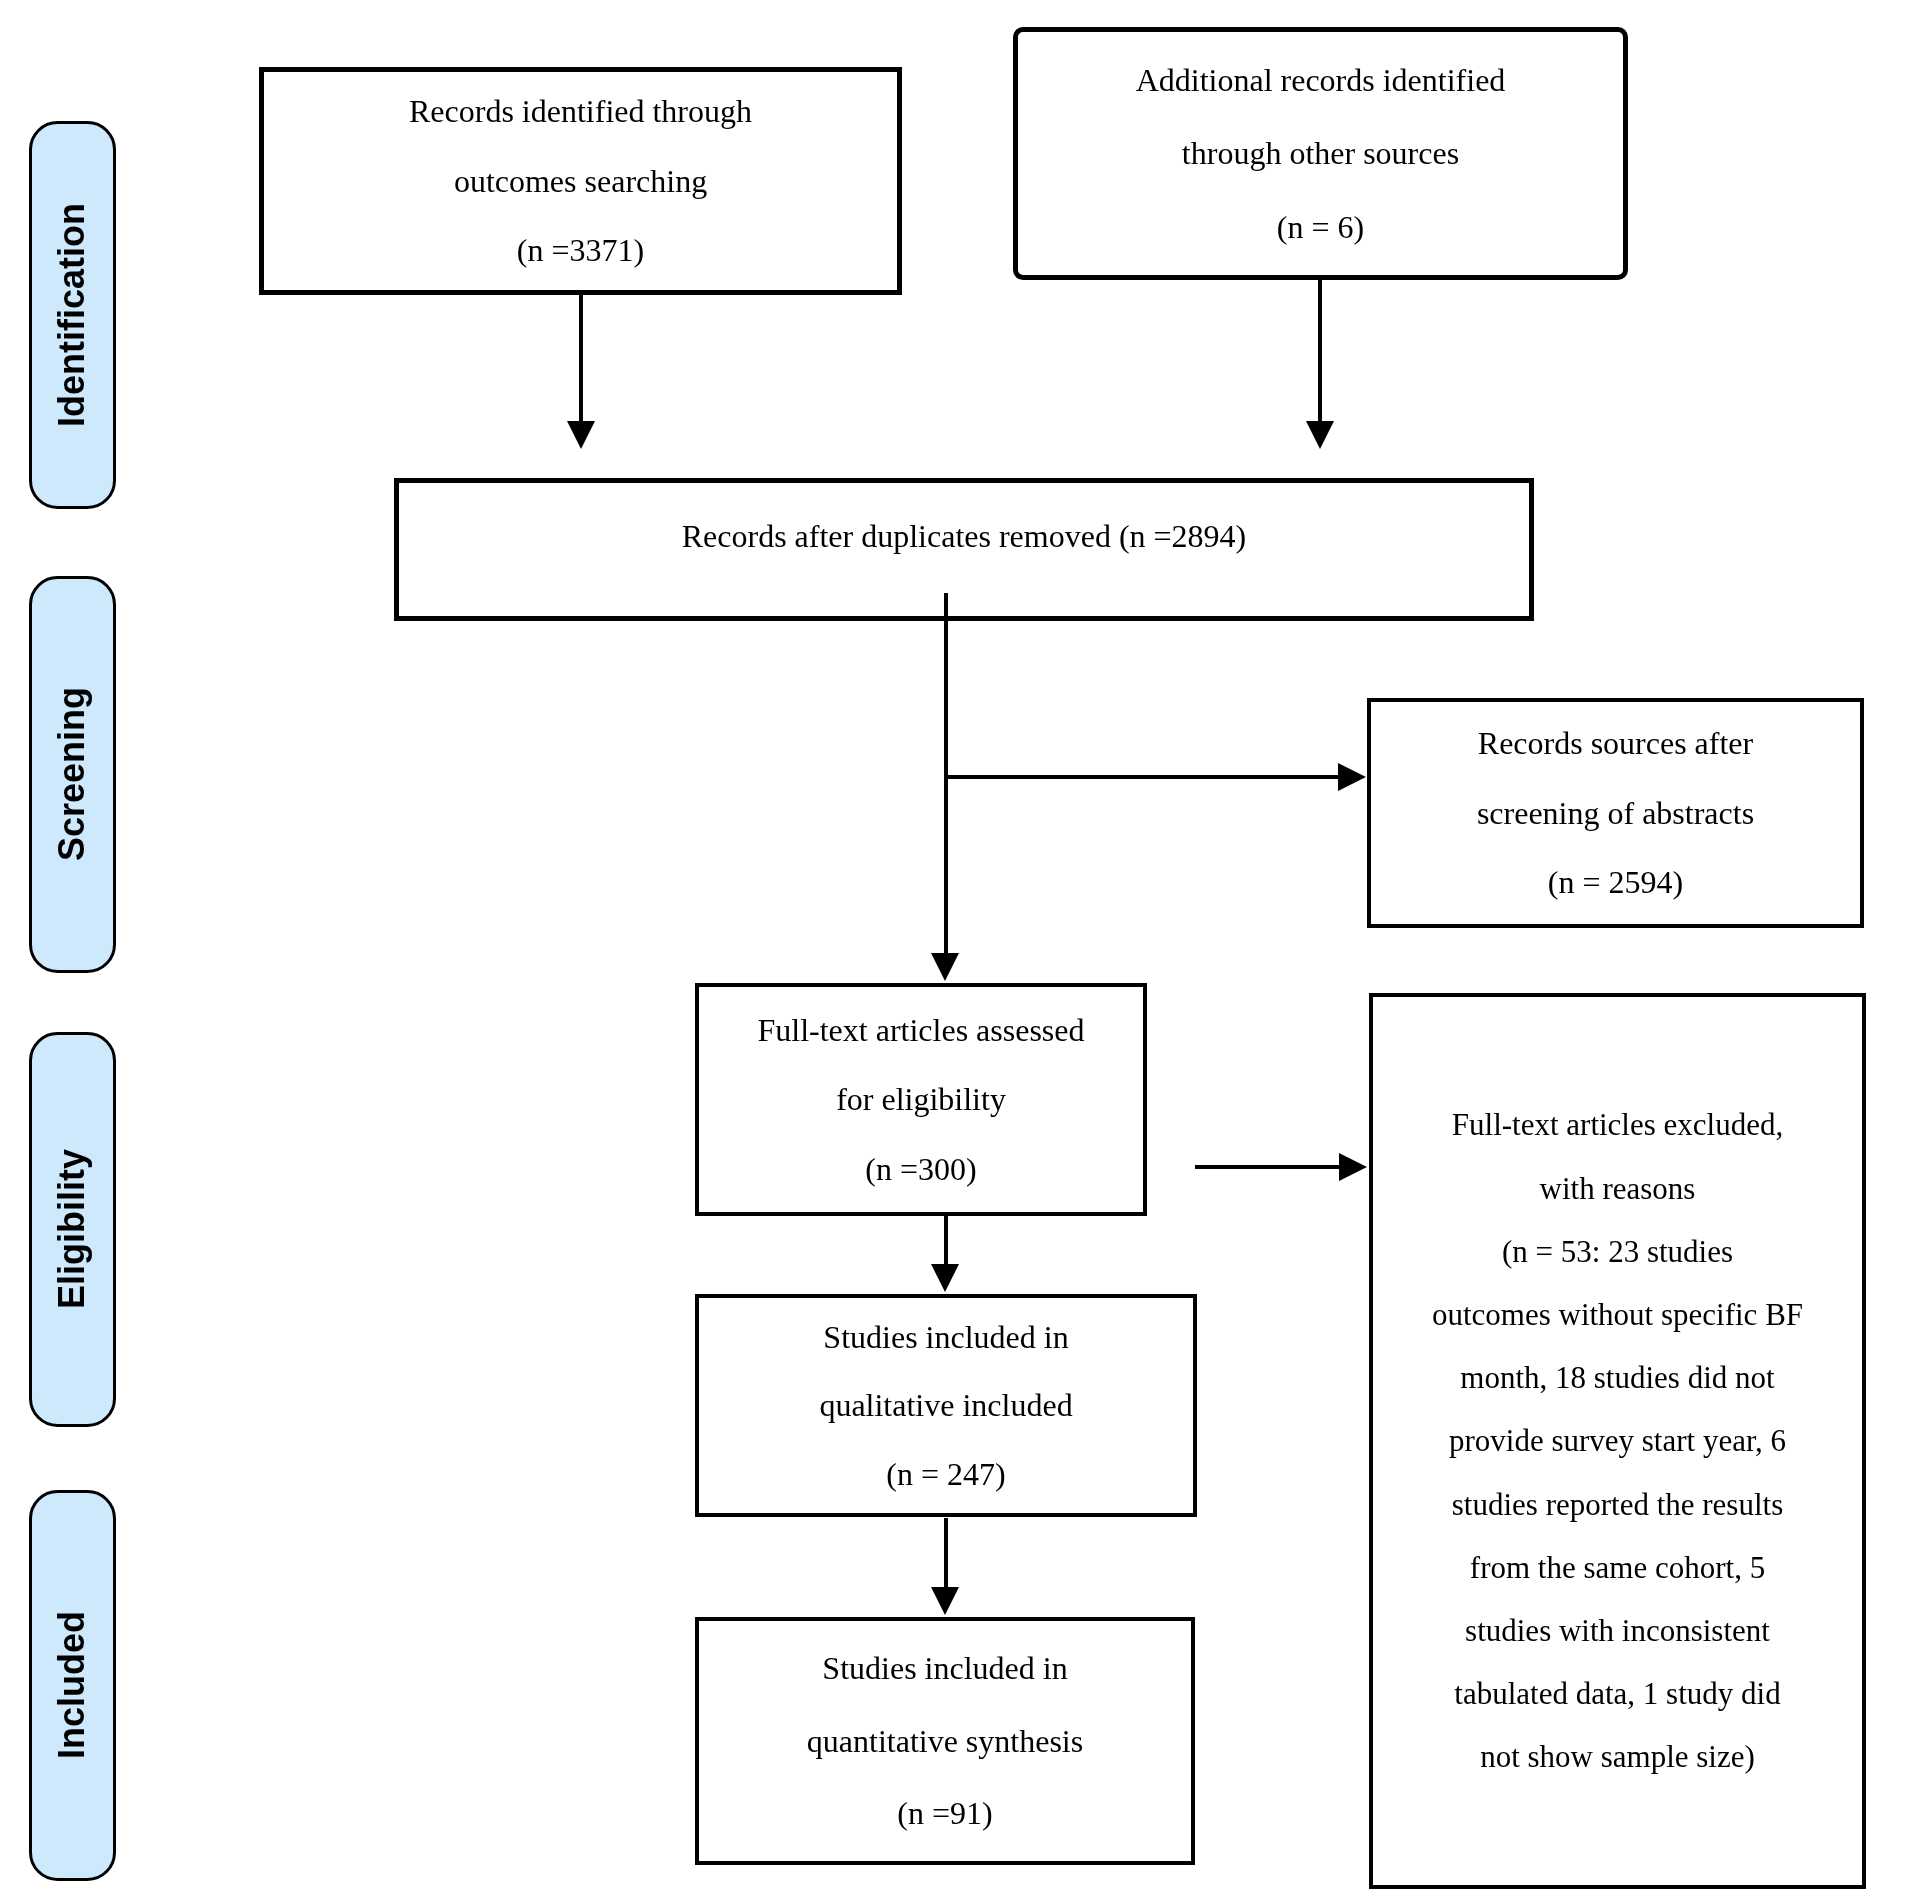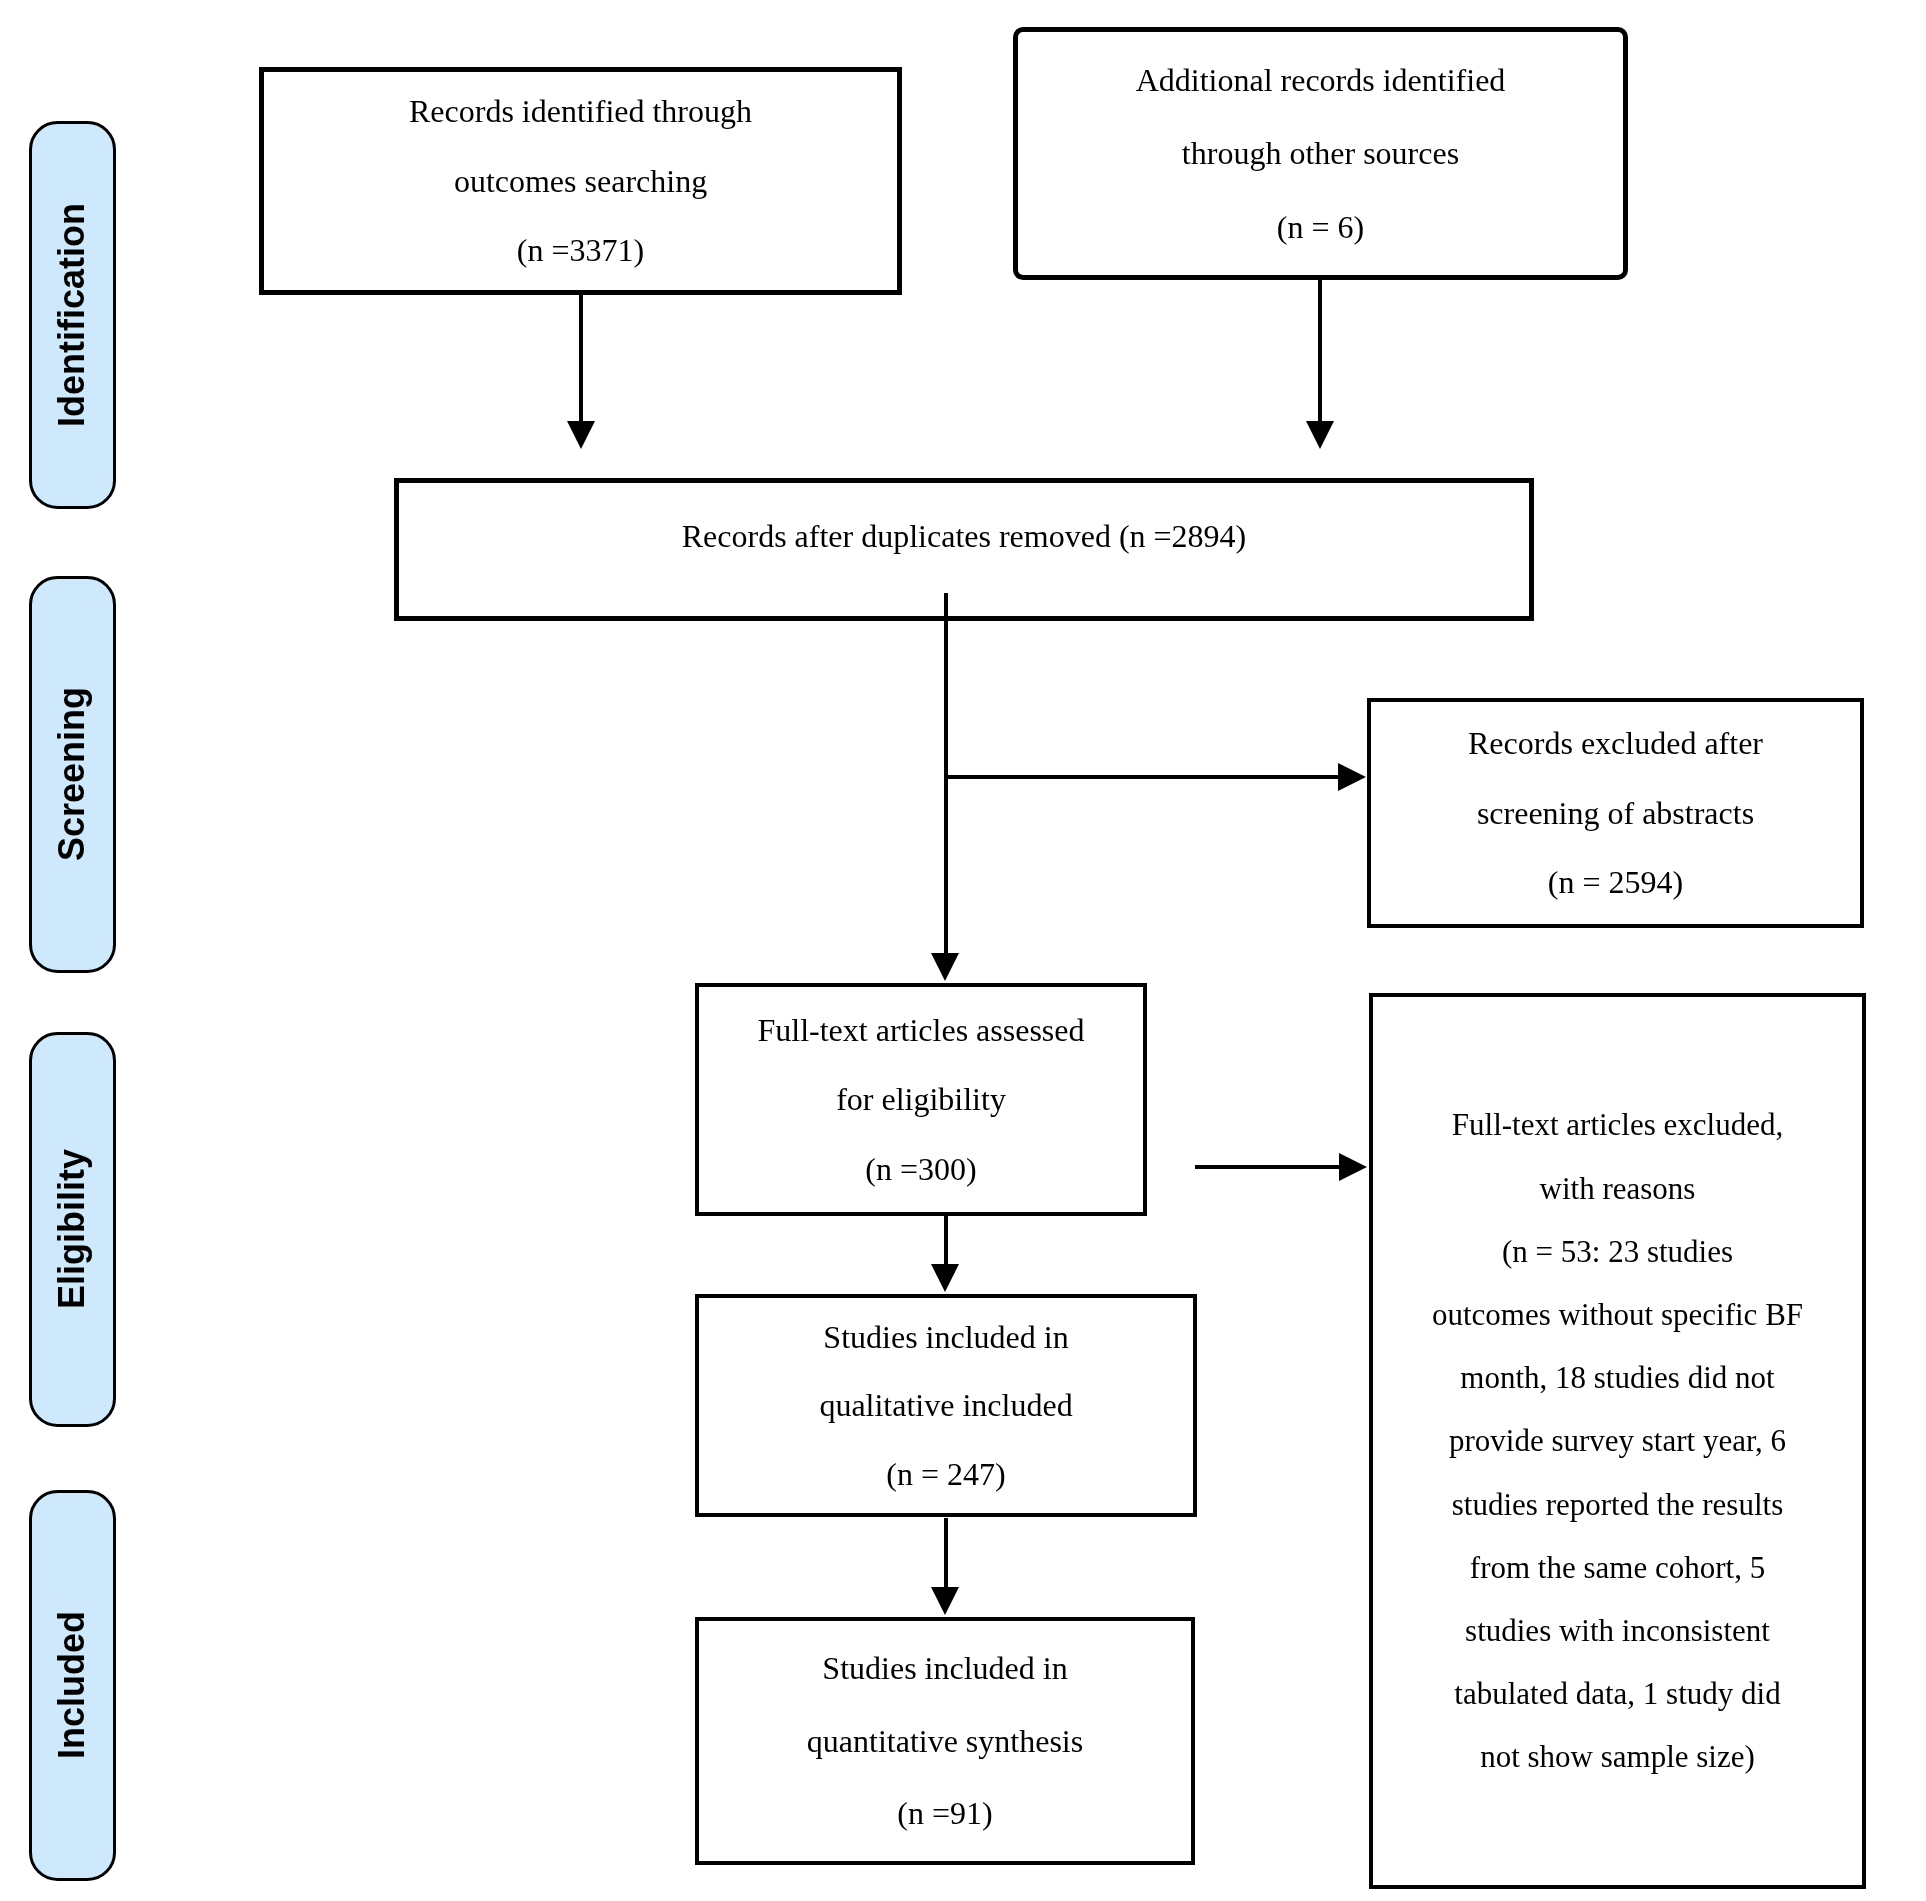--- a/index.html
+++ b/index.html
@@ -84,21 +84,21 @@
   <div class="fbox" id="bx-duplicates">
     <div class="bline">Records after duplicates removed (n =2894)</div>
   </div>
 
   <div class="vseg" style="left:944px; top:593px; height:363px;"></div>
   <div class="ah-down" style="left:931px; top:953px;"></div>
   <div class="hseg" style="left:945px; top:775px; width:393px;"></div>
   <div class="ah-right" style="left:1338px; top:763px;"></div>
 
   <div class="fbox" id="bx-excluded">
-    <div class="bline">Records excluded after</div>
+    <div class="bline">Records sources after</div>
     <div class="bline">screening of abstracts</div>
     <div class="bline">(n = 2594)</div>
   </div>
 
   <div class="fbox" id="bx-fulltext">
     <div class="bline">Full-text articles assessed</div>
     <div class="bline">for eligibility</div>
     <div class="bline">(n =300)</div>
   </div>
 

